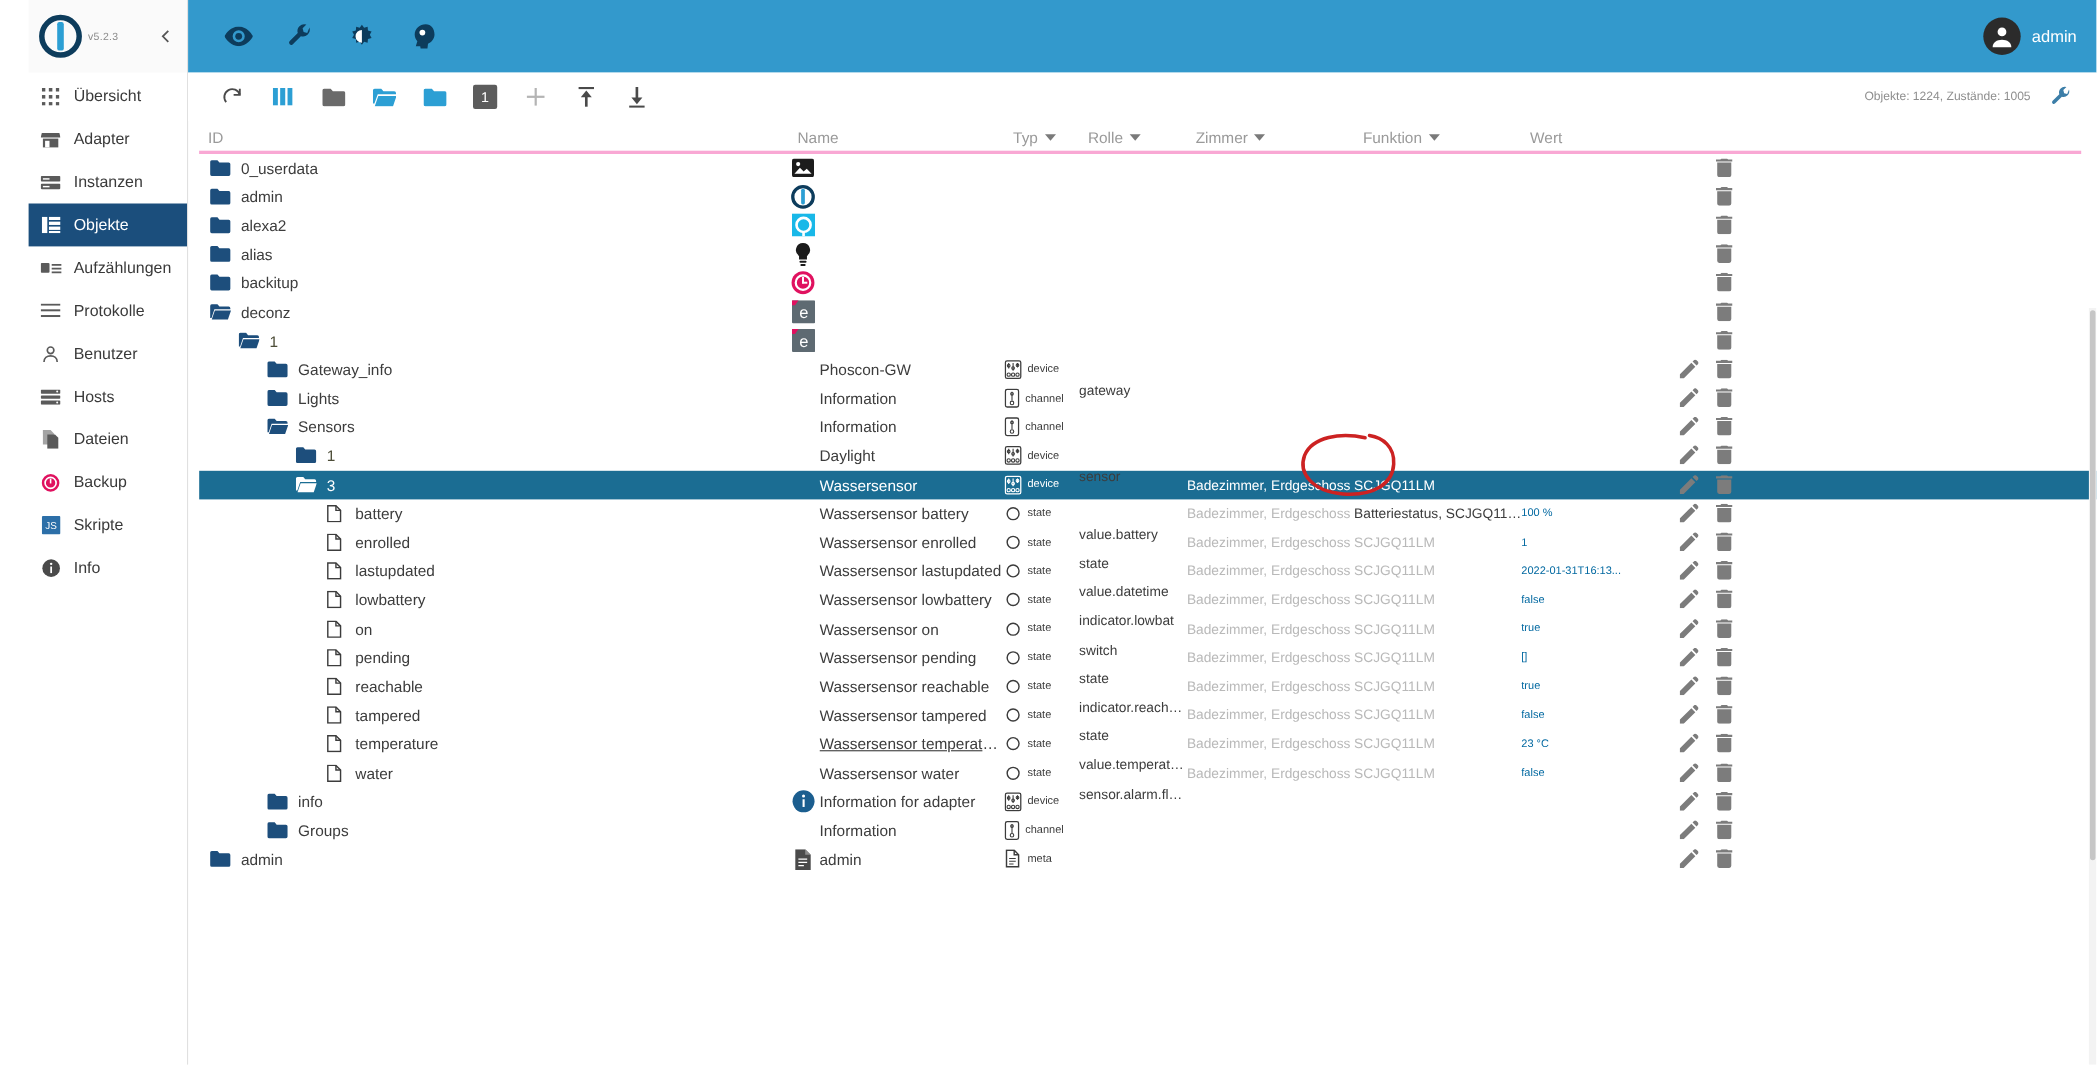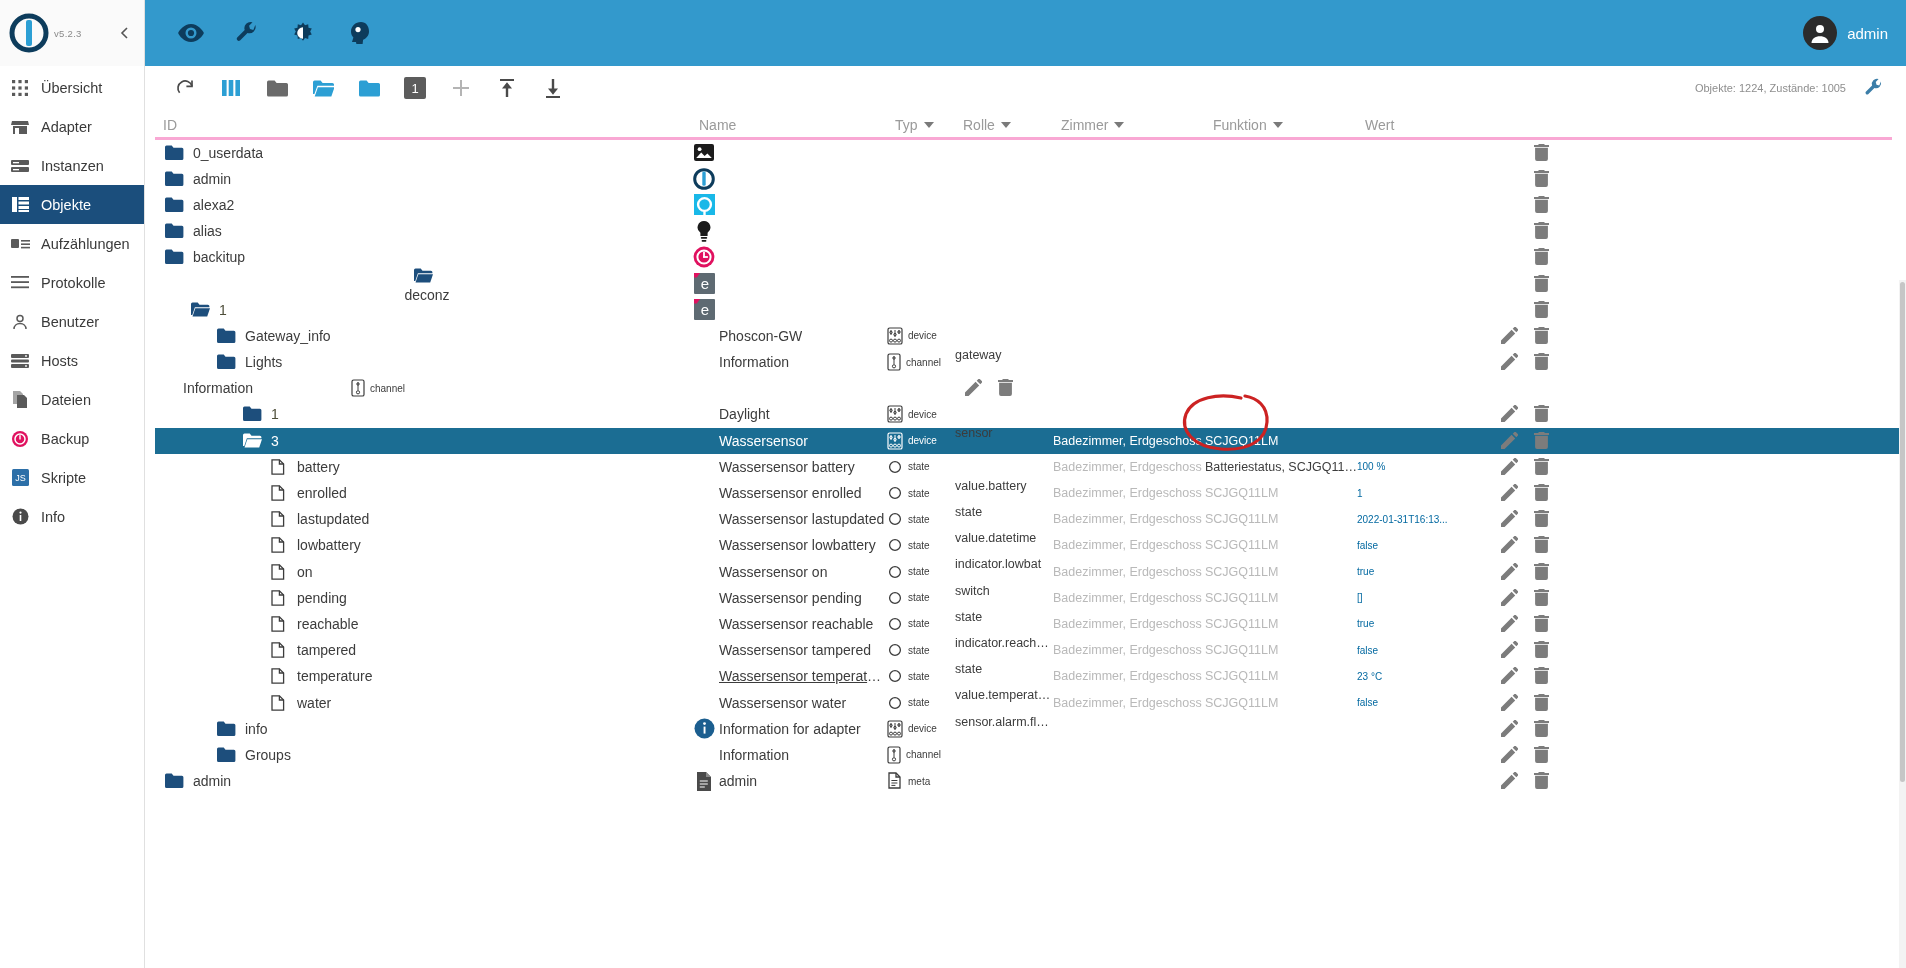--- a/index.html
+++ b/index.html
@@ -1,21 +1,21 @@
 <!DOCTYPE html>
 <html><head>
 <meta charset="utf-8">
 <style>
   * { box-sizing: border-box; margin: 0; padding: 0; }
   html, body {
     width: 1906px; height: 968px;
     font-family: "Liberation Sans", sans-serif;
     overflow: hidden; background: #fff;
   }
-  .app { display: flex; width: 1906px; height: 968px; position: relative; }
+  .app { display: flex; width: 1906px; height: 968px; position: relative; padding-left: 26px; }
 
   
   .sidebar {
     width: 145px; height: 968px; background: #fff;
     border-right: 1px solid #e0e0e0; flex: 0 0 145px;
     display: flex; flex-direction: column;
   }
   .logo-row {
     height: 66px; display: flex; align-items: center;
     padding: 0 6px 0 8px; background: #fafafa; position: relative;
@@ -604,21 +604,21 @@
             <div class="dim c-func"></div>
             <div class="val-cell c-val"></div>
             <div class="act-cell c-act">
               <span class="act-ic"></span>
               <span class="act-ic"><svg width="15" height="17" viewBox="0 0 15 17" fill="currentColor">
                   <path d="M1.1 15.1A1.9 1.9 0 003 17h9a1.9 1.9 0 001.9-1.9V3.8H1.1zM15 1h-4L10 0H5L4 1H0v1.9h15z"></path>
                 </svg></span>
             </div>
           </div>
           <div class="row">
-            <div class="id-cell c-id" style="padding-left: 8px; flex-direction: column;">
+            <div class="id-cell c-id" style="padding-left: 8px;">
               <span class="tree-ic">
                 <svg width="19" height="16" viewBox="0 0 19 16">
                   <path class="ic-fill" d="M0 2.1A1.5 1.5 0 011.5.6h5.2l1.8 2.1h8.4A1.5 1.5 0 0118.4 4.2v1H3.9L1.3 13H0z" fill="#1d4e7c"></path>
                   <path class="ic-fill" d="M4.3 6.3H19l-2.8 8.2H1.5z" fill="#1d4e7c"></path>
                 </svg>
               </span>
               <span class="tree-label">deconz</span>
             </div>
             <div class="c-name" style="display: flex; align-items: center;">
               <span class="name-ic">
@@ -746,20 +746,29 @@
             <div class="act-cell c-act">
               <span class="act-ic"><svg width="17" height="17" viewBox="0 0 17 17" fill="currentColor">
                   <path d="M0 13.4V17h3.6L14.2 6.4 10.6 2.8zM17 3.6a1 1 0 000-1.4L14.8 0a1 1 0 00-1.4 0l-1.7 1.7 3.6 3.6z"></path>
                 </svg></span>
               <span class="act-ic"><svg width="15" height="17" viewBox="0 0 15 17" fill="currentColor">
                   <path d="M1.1 15.1A1.9 1.9 0 003 17h9a1.9 1.9 0 001.9-1.9V3.8H1.1zM15 1h-4L10 0H5L4 1H0v1.9h15z"></path>
                 </svg></span>
             </div>
           </div>
           <div class="row">
+            <div class="id-cell c-id" style="padding-left: 60px;">
+              <span class="tree-ic">
+                <svg width="19" height="16" viewBox="0 0 19 16">
+                  <path class="ic-fill" d="M0 2.1A1.5 1.5 0 011.5.6h5.2l1.8 2.1h8.4A1.5 1.5 0 0118.4 4.2v1H3.9L1.3 13H0z" fill="#1d4e7c"></path>
+                  <path class="ic-fill" d="M4.3 6.3H19l-2.8 8.2H1.5z" fill="#1d4e7c"></path>
+                </svg>
+              </span>
+              <span class="tree-label">Sensors</span>
+            </div>
             <div class="c-name" style="display: flex; align-items: center;">
               <span class="name-ic"></span>
               <span class="name-cell">Information</span>
             </div>
             <div class="typ-cell c-typ">
               <span style="display:flex;">
                 <svg width="14" height="18" viewBox="0 0 14 18">
                   <rect class="ic-stroke" x="1" y="1" width="12" height="16" rx="1.6" fill="none" stroke="#3c3c3c" stroke-width="1.2"></rect>
                   <path class="ic-stroke" d="M7 3.2v8" stroke="#3c3c3c" stroke-width="1"></path>
                   <circle class="ic-stroke" cx="7" cy="5" r="1.2" fill="none" stroke="#3c3c3c" stroke-width="1"></circle>

